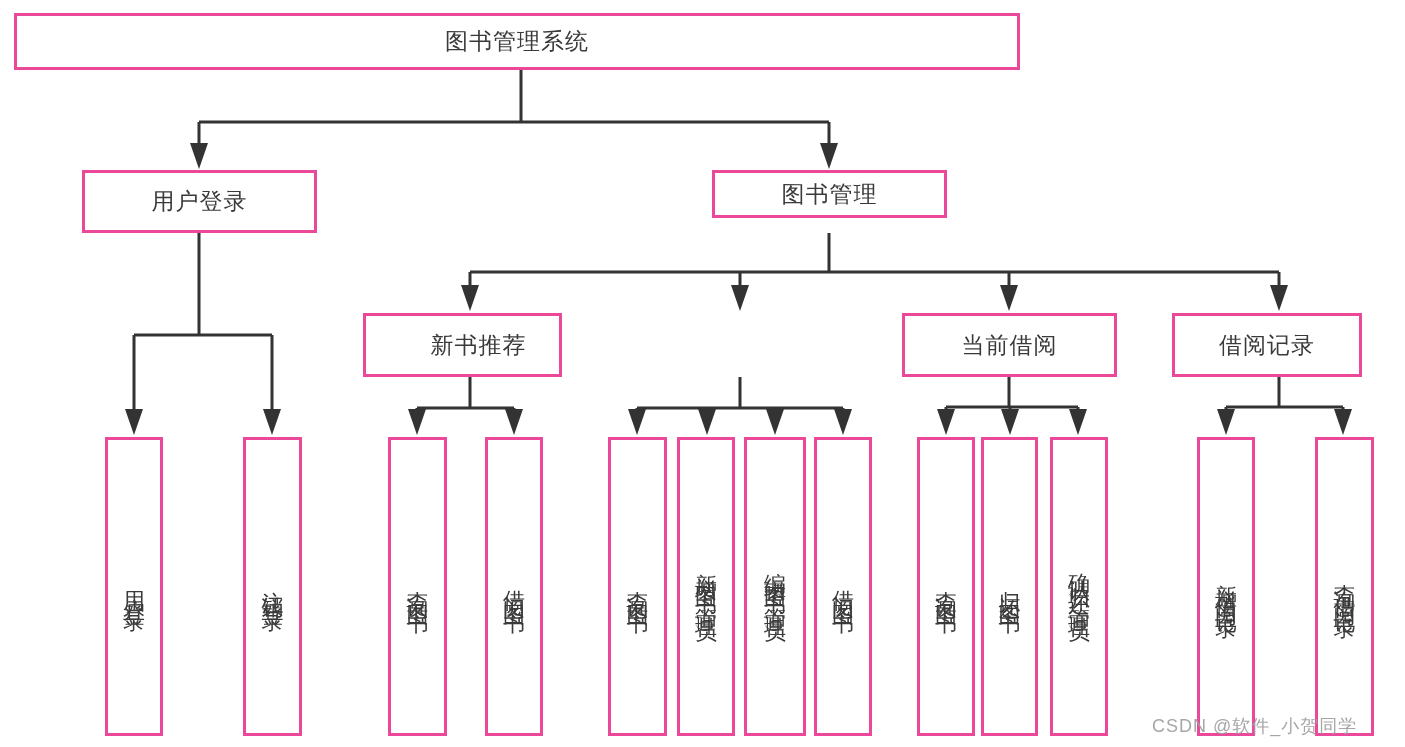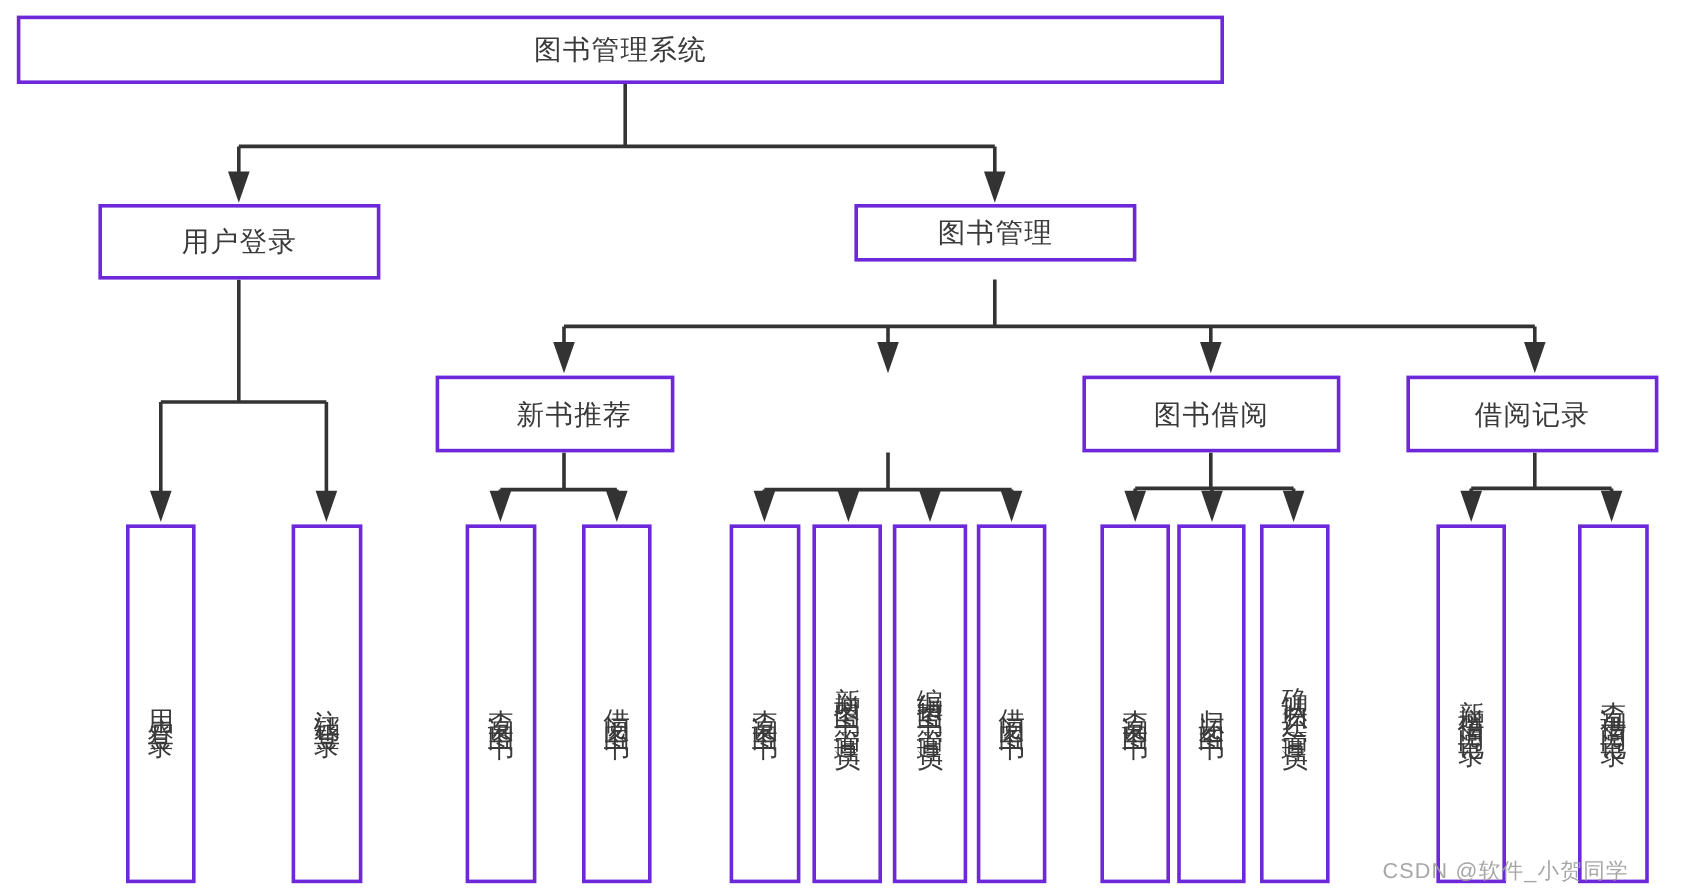--- a/index.html
+++ b/index.html
@@ -20,21 +20,21 @@
     stroke: #333333;
     stroke-width: 3;
     fill: none;
   }
   svg.connectors polygon {
     fill: #333333;
   }
   .node {
     position: absolute;
     box-sizing: border-box;
-    border: 3px solid #6d28d9;
+    border: 3px solid #ec4899;
     background: #ffffff;
     display: flex;
     align-items: center;
     justify-content: center;
     color: #3a3a3a;
     z-index: 1;
   }
   .h-node { font-size: 23px; letter-spacing: 1px; }
   .v-node span {
     writing-mode: vertical-rl;
@@ -118,23 +118,23 @@
     <span>用户登录</span>
   </div>
   <div class="node h-node" style="left:712px; top:170px; width:235px; height:48px;">
     <span>图书管理</span>
   </div>
 
   <div class="node h-node" style="left:363px; top:313px; width:199px; height:64px;padding-left:32px;">
     <span>新书推荐</span>
   </div>
   <div class="node h-node" style="left:902px; top:313px; width:215px; height:64px;">
-    <span>图书借阅</span>
+    <span>当前借阅</span>
   </div>
-  <div class="node h-node" style="left:1172px; top:313px; width:210px; height:64px;">
+  <div class="node h-node" style="left:1172px; top:313px; width:190px; height:64px;">
     <span>借阅记录</span>
   </div>
 
   <div class="node v-node" style="left:105px; top:437px; width:58px; height:299px;">
     <span>用户登录</span>
   </div>
   <div class="node v-node" style="left:243px; top:437px; width:59px; height:299px;">
     <span>注销登录</span>
   </div>
 

